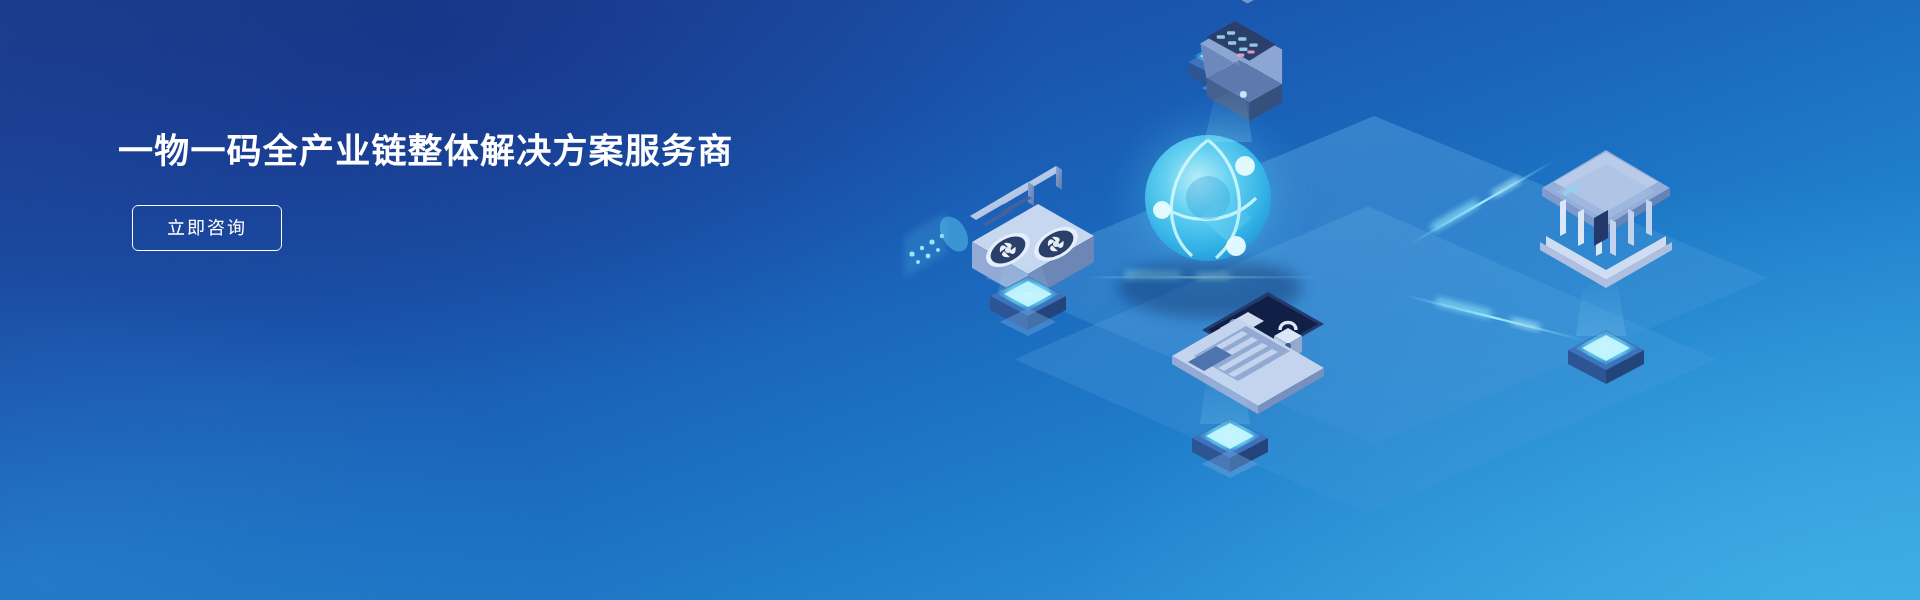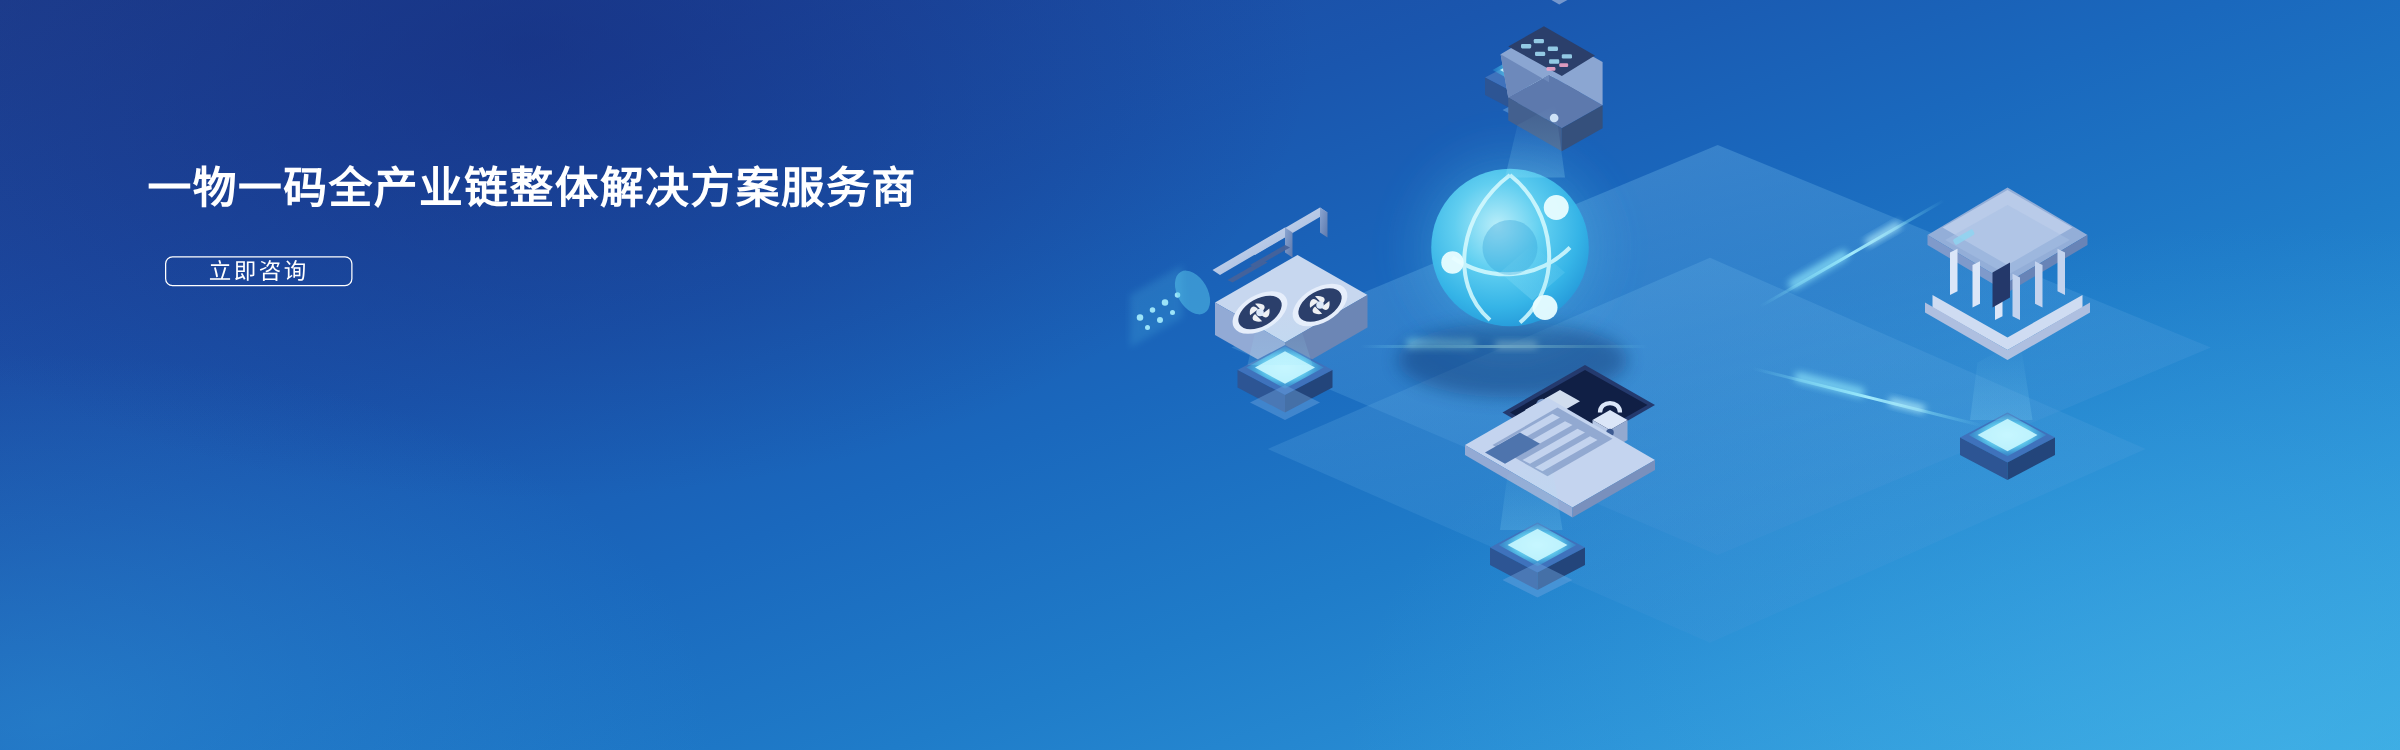--- a/index.html
+++ b/index.html
@@ -65,21 +65,21 @@
     color: #eaf3fd;
     letter-spacing: 0.6px;
     font-weight: 400;
   }
   .subcopy .line { display: block; }
 
   .cta {
     display: inline-block;
     margin-top: 34px;
     margin-left: 14px;
-    padding: 2px 34px;
+    padding: 13px 34px;
     border: 1px solid #ffffff;
     border-radius: 6px;
     background: transparent;
     color: #ffffff;
     font-size: 18px;
     letter-spacing: 2px;
     font-family: inherit;
     cursor: pointer;
     line-height: 1;
   }

